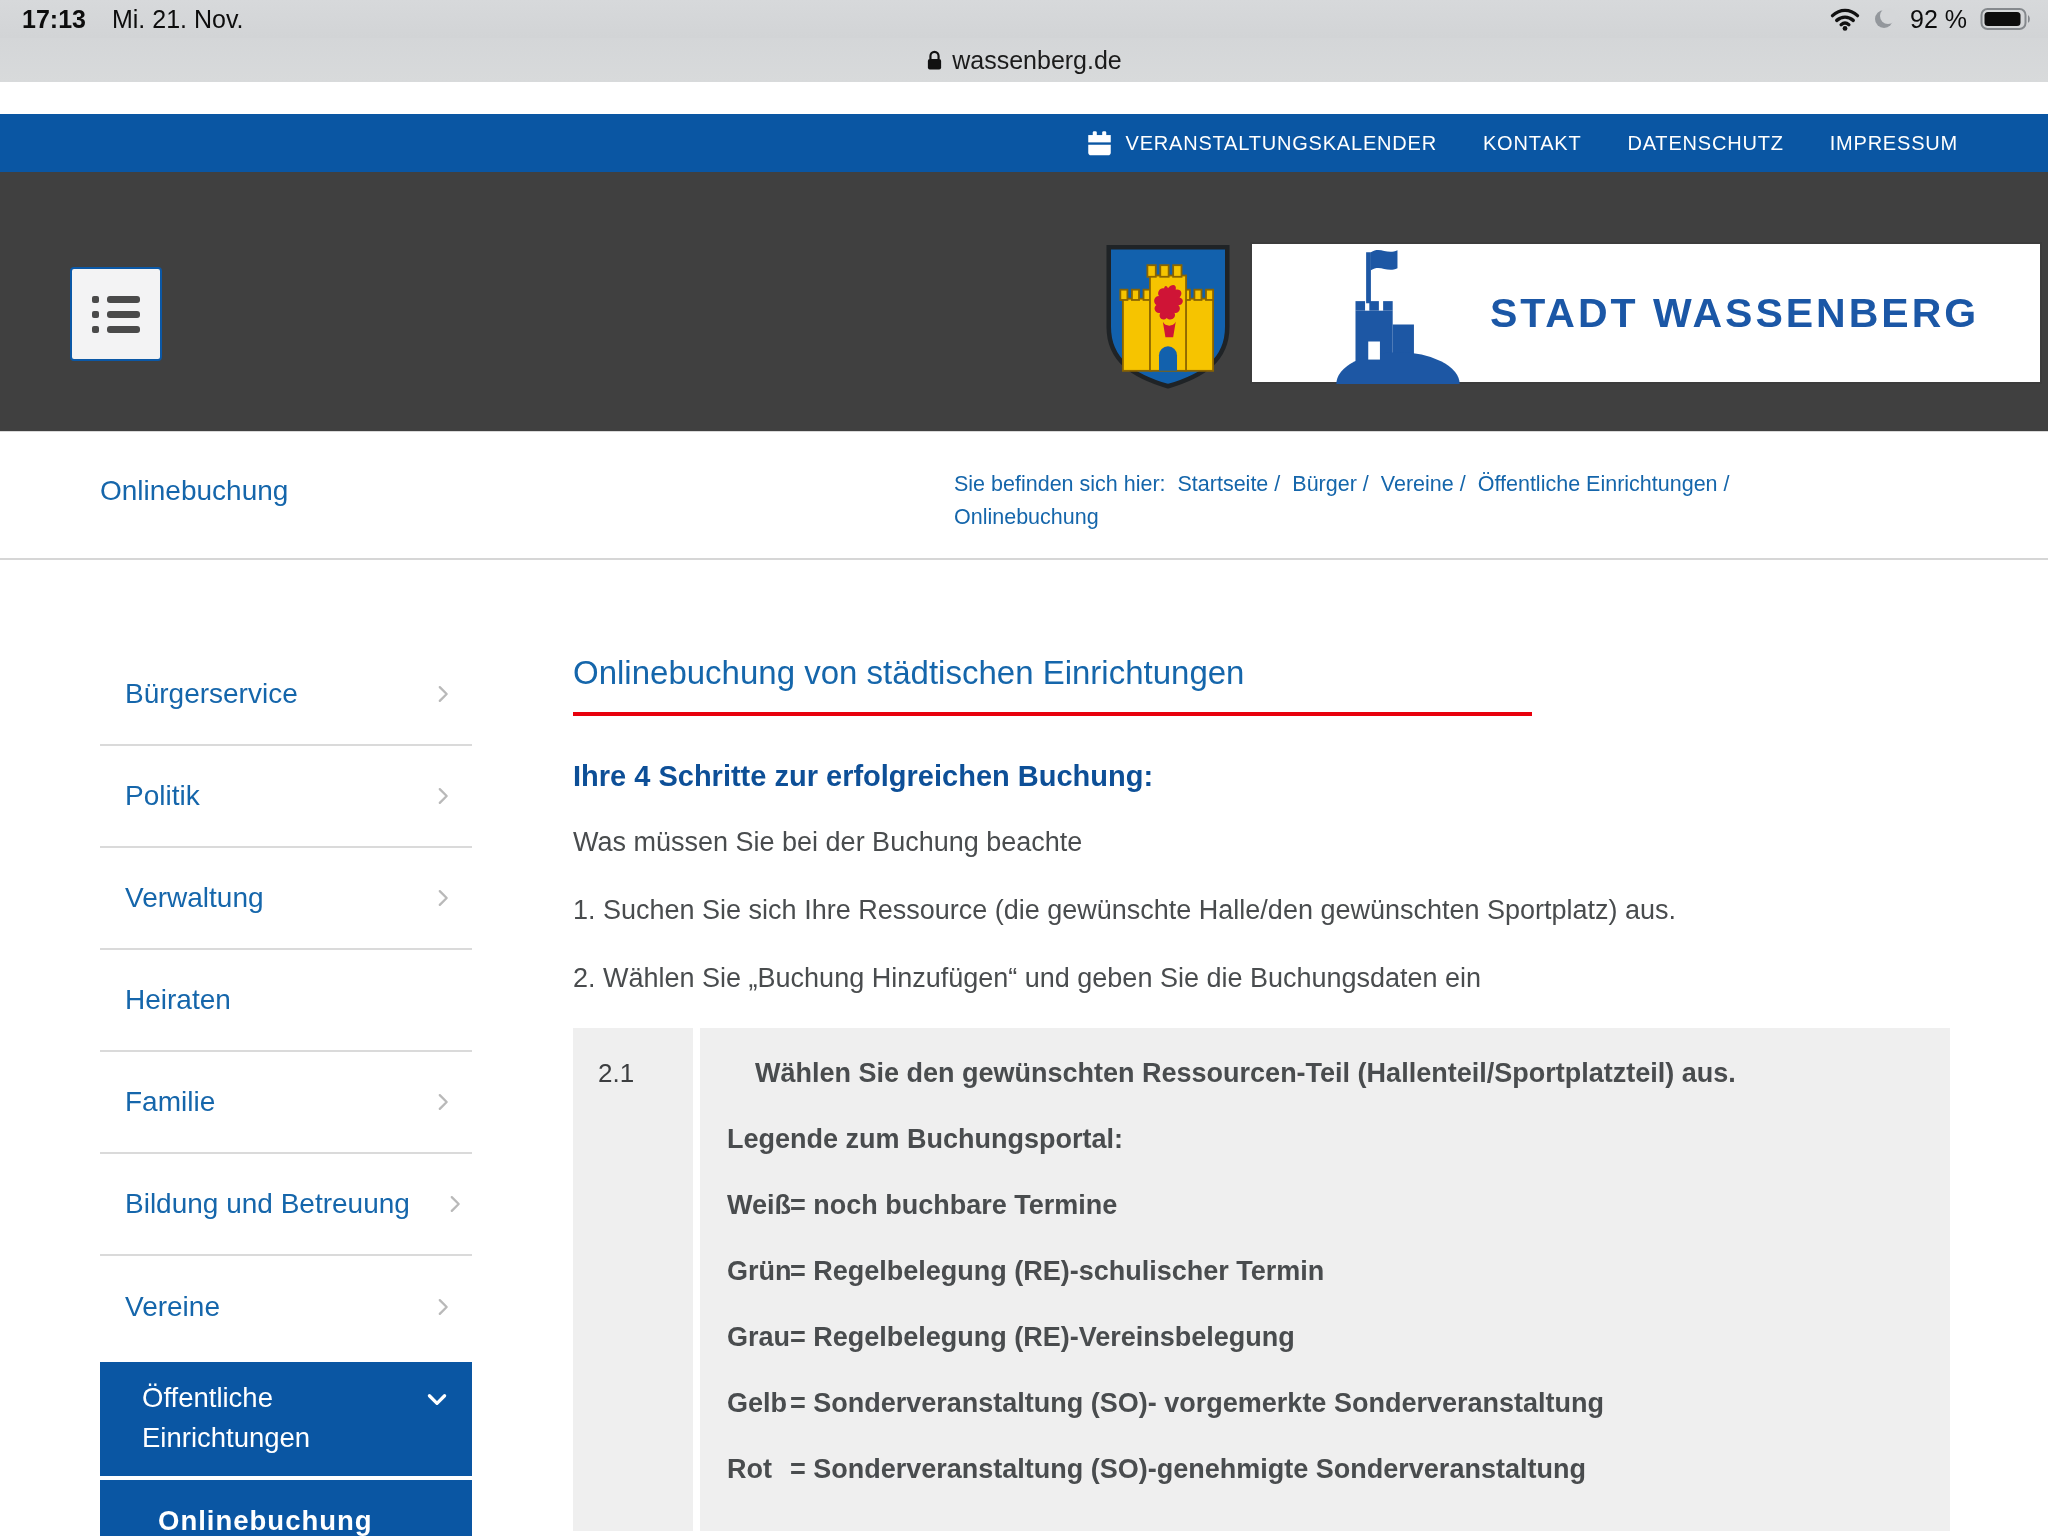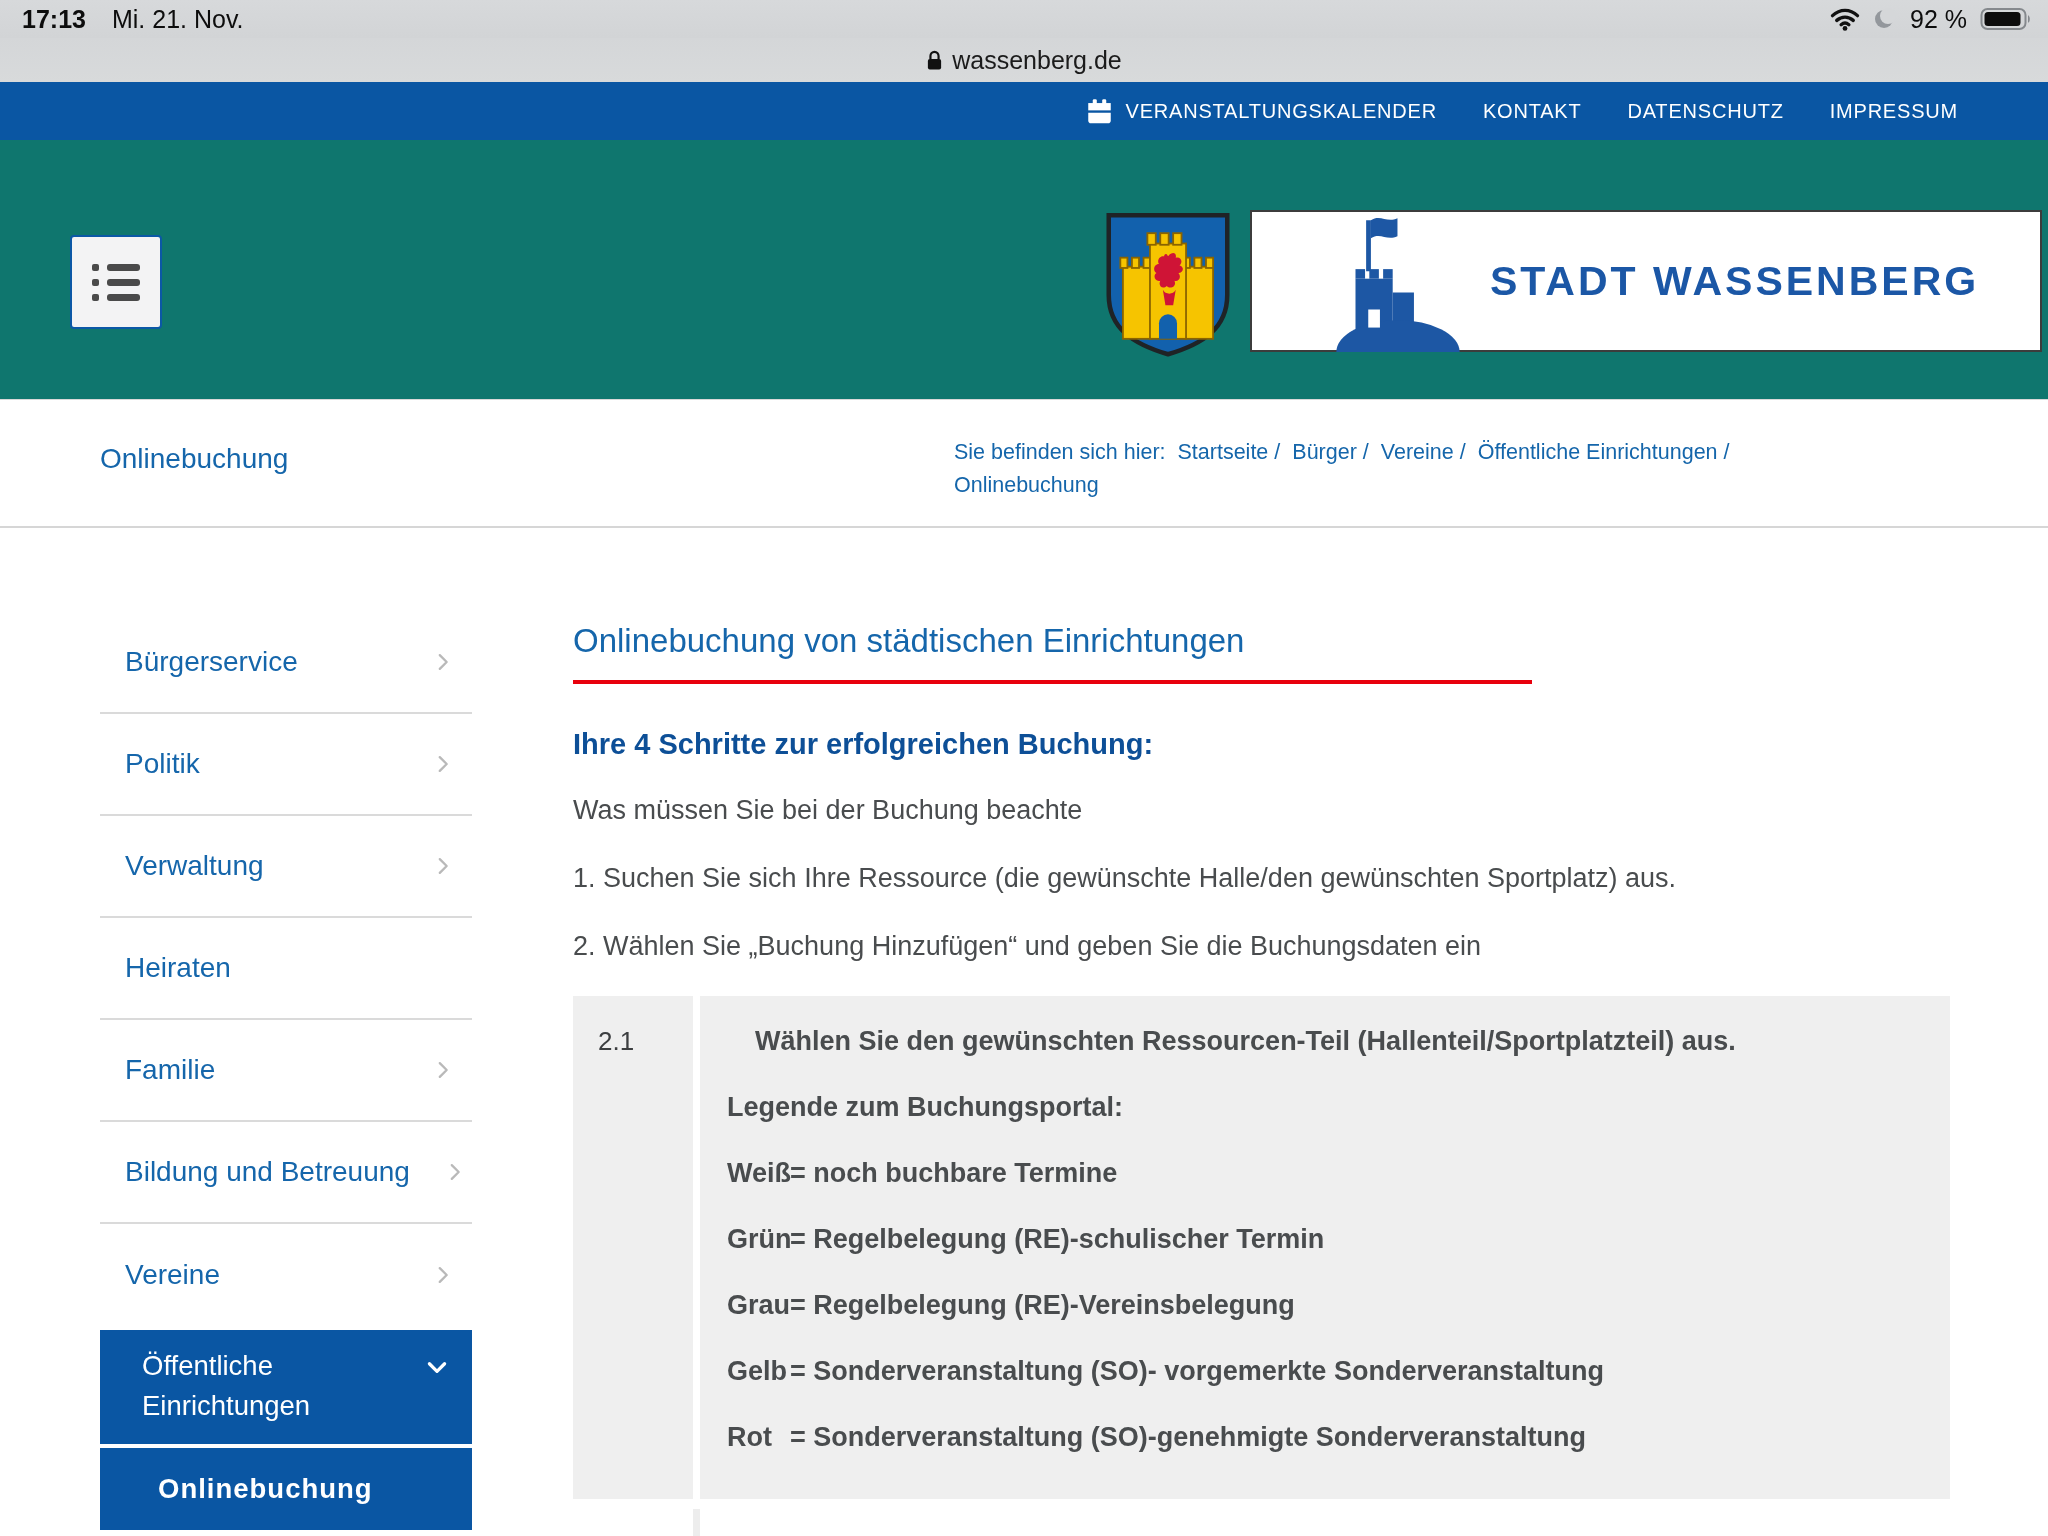--- a/index.html
+++ b/index.html
@@ -14,26 +14,26 @@
   .sb-date { font-weight:400; }
   .sb-right { display:flex; align-items:center; gap:13px; font-size:25px; color:#0d0d0d; }
 
   
   .url-bar { height:44px; background:linear-gradient(#d4d6d8,#d8dadb);
     display:flex; justify-content:center; align-items:center; gap:9px; }
   .url-text { font-size:25px; color:#1b1b1b; }
 
   
   .top-nav { height:58px; background:#0a56a3; display:flex; align-items:center;
-    justify-content:flex-end; gap:46px; padding-right:90px; }
+    justify-content:flex-end; gap:46px; padding-right:90px;margin-top:32px; }
   .nav-item { display:flex; align-items:center; gap:13px; color:#ffffff;
     font-size:20px; letter-spacing:0.8px; cursor:pointer; }
 
   
-  .site-header { position:relative; height:260px; background:#0f766e; border-bottom:1px solid #d9d9d9; }
+  .site-header { position:relative; height:260px; background:#404040; border-bottom:1px solid #d9d9d9; }
   .menu-btn { position:absolute; left:70px; top:95px; width:92px; height:94px;
     border:2px solid #0b58a6; border-radius:4px; background:#f3f3f4;
     display:flex; flex-direction:column; justify-content:center; align-items:center; gap:9px; cursor:pointer; }
   .menu-row { display:flex; align-items:center; gap:8px; }
   .menu-dot { width:7px; height:7px; background:#4a4a4a; border-radius:2px; }
   .menu-bar { width:33px; height:7px; background:#4a4a4a; border-radius:3px; }
   .coat { position:absolute; left:1103px; top:70px; }
   .logo-box { position:absolute; left:1250px; top:70px; width:792px; height:142px;
     background:#ffffff; border:2px solid #3c3c3c; cursor:pointer; }
   .castle-icon { position:absolute; left:82px; top:4px; }

